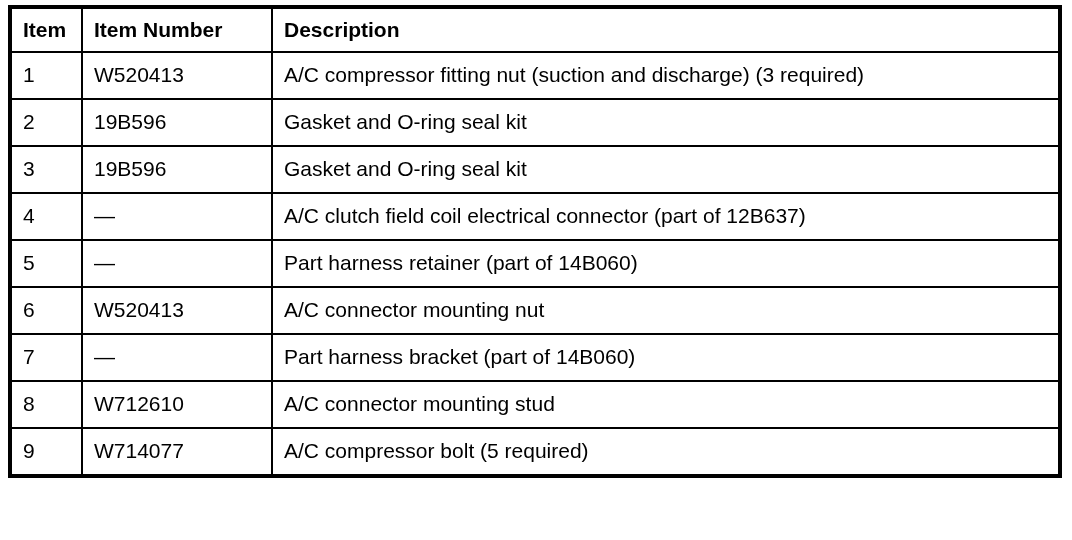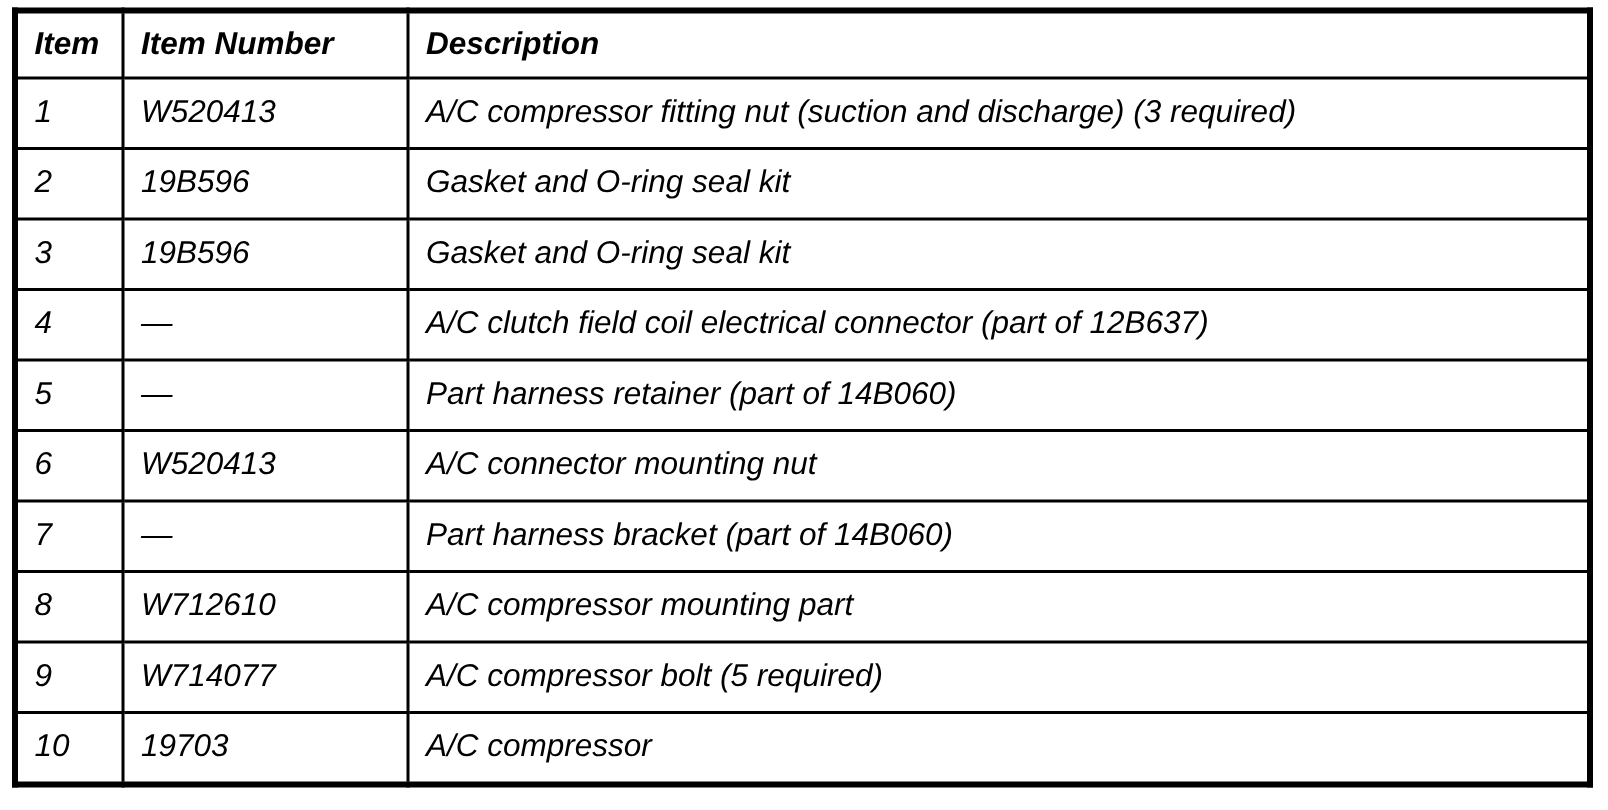--- a/index.html
+++ b/index.html
@@ -7,21 +7,20 @@
     padding: 0;
     background: #ffffff;
   }
   .page {
     position: relative;
     width: 1072px;
     height: 540px;
     background: #ffffff;
     font-family: "Liberation Sans", sans-serif;
     color: #000000;
-    font-style: italic;
   }
   table.parts-table {
     position: absolute;
     left: 8px;
     top: 5px;
     width: 1050px;
     border-collapse: collapse;
     border: 4px solid #000000;
     table-layout: fixed;
   }
@@ -97,27 +96,22 @@
         <td>A/C connector mounting nut</td>
       </tr>
       <tr>
         <td>7</td>
         <td>—</td>
         <td>Part harness bracket (part of 14B060)</td>
       </tr>
       <tr>
         <td>8</td>
         <td>W712610</td>
-        <td>A/C compressor mounting part</td>
+        <td>A/C connector mounting stud</td>
       </tr>
       <tr>
         <td>9</td>
         <td>W714077</td>
         <td>A/C compressor bolt (5 required)</td>
       </tr>
-      <tr>
-        <td>10</td>
-        <td>19703</td>
-        <td>A/C compressor</td>
-      </tr>
     </tbody>
   </table>
 </div>
 
 </body></html>

